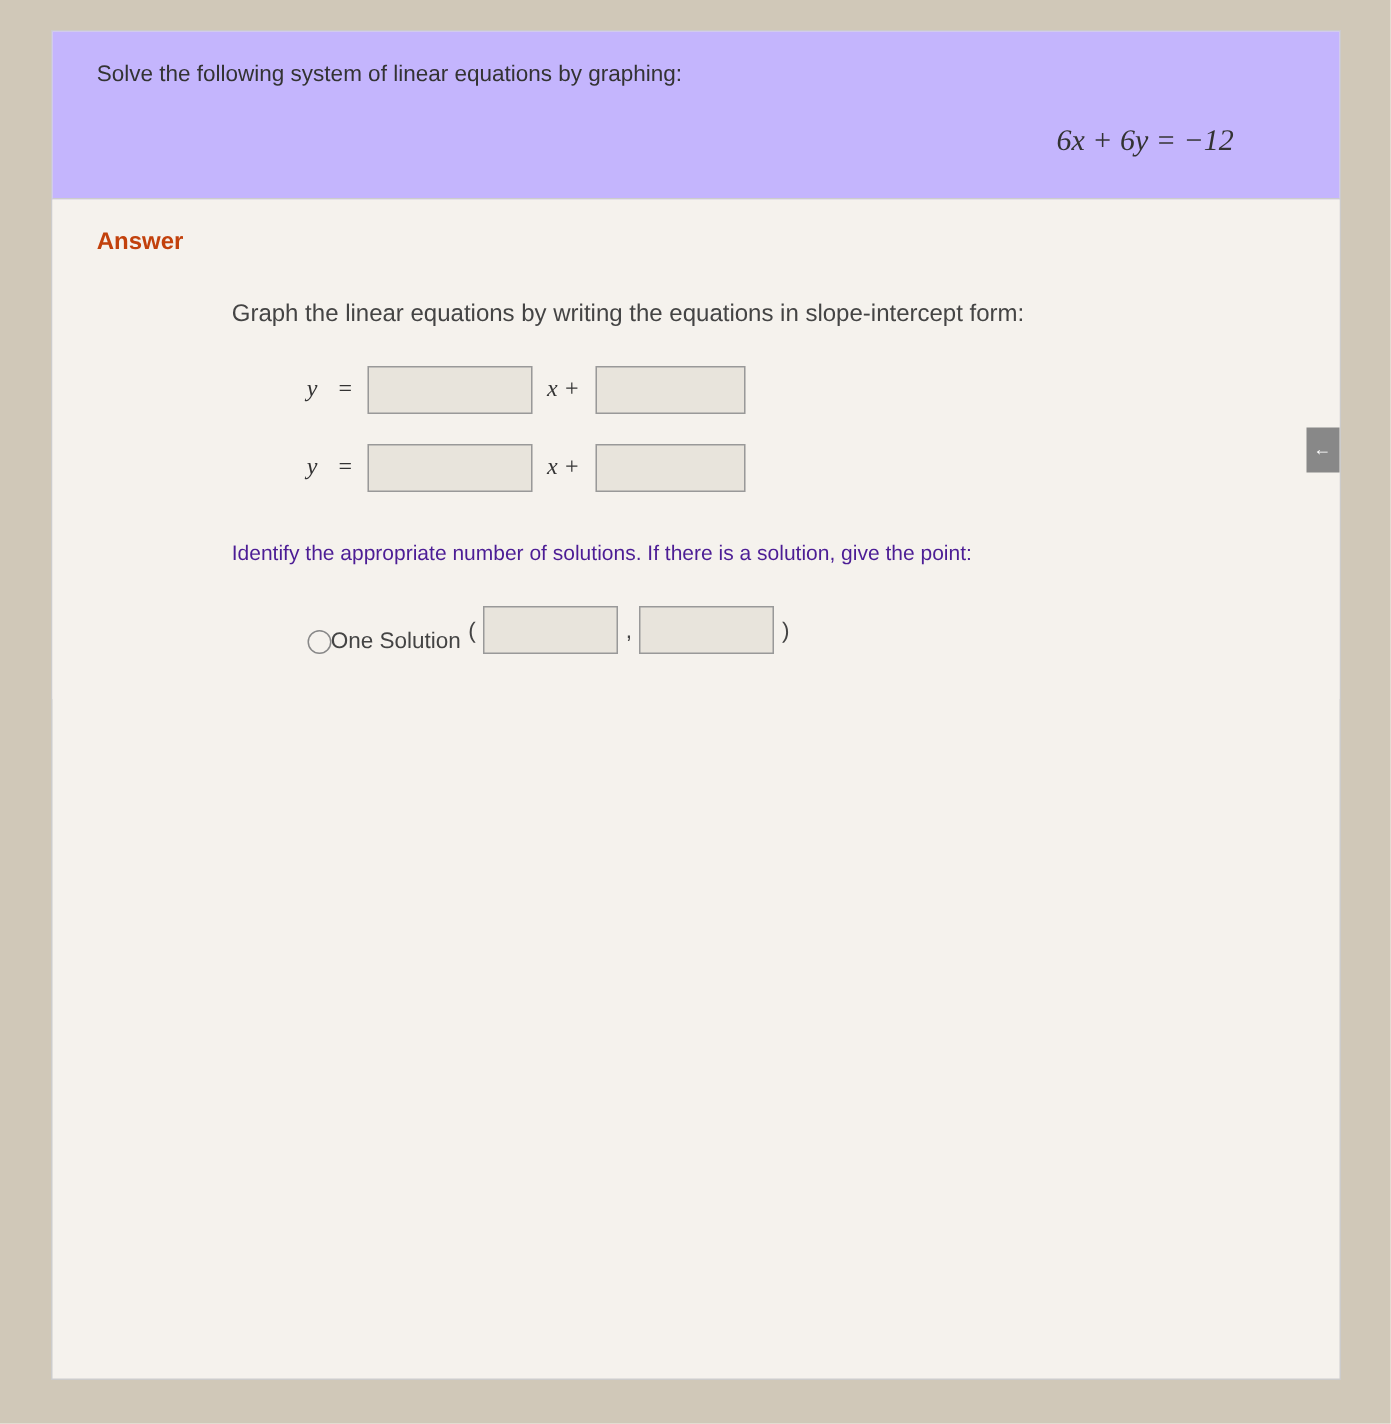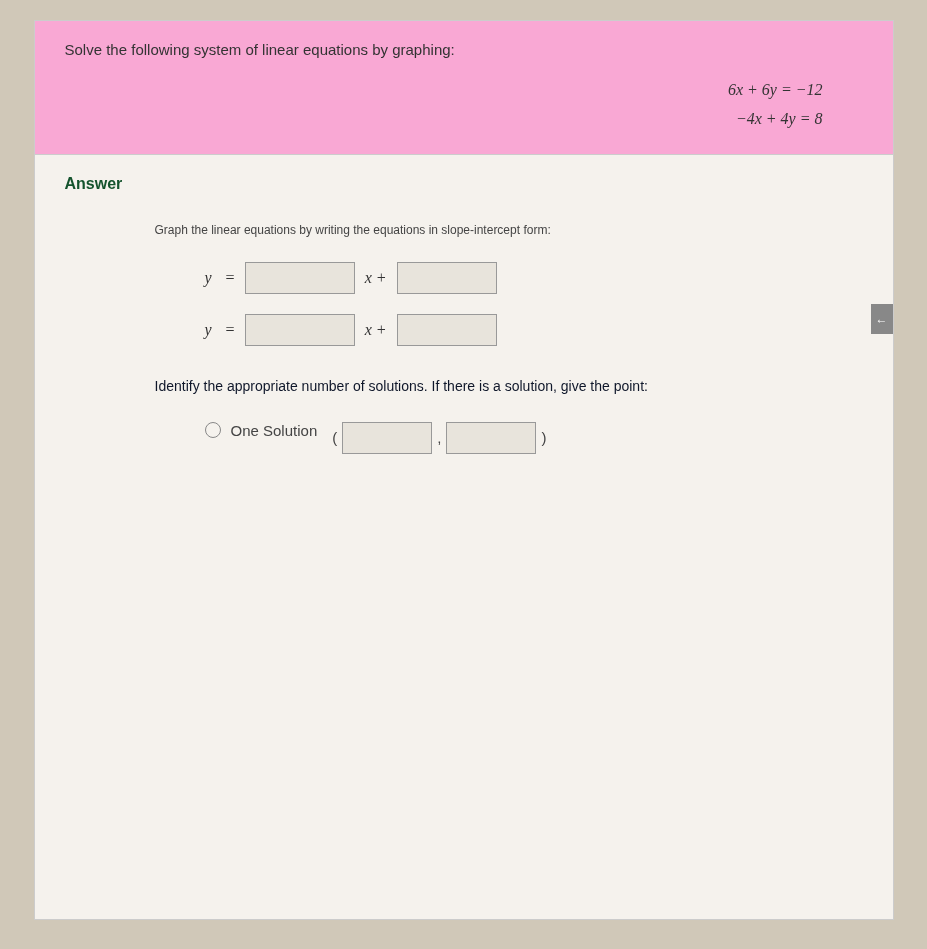--- a/index.html
+++ b/index.html
@@ -21,60 +21,60 @@
     .page-container {
       width: 860px;
       margin: 20px auto;
       background: #f5f2ed;
       border: 1px solid #ccc;
       min-height: 900px;
       position: relative;
     }
 
     .question-section {
-      background: #f9a8d4;
+      background: #c4b5fd;
       padding: 20px 30px 20px 30px;
       border-bottom: 1px solid #ccc;
     }
 
     .question-text {
       font-size: 15px;
       color: #333;
       font-family: Arial, sans-serif;
       margin-bottom: 18px;
     }
 
     .equations-block {
       text-align: right;
       padding-right: 40px;
       line-height: 1.8;
     }
 
     .equation-line {
-      font-size: 16px;
+      font-size: 20px;
       color: #333;
       font-style: italic;
     }
 
     .answer-section {
       background: #f5f2ed;
       padding: 20px 30px 30px 30px;
       position: relative;
     }
 
     .answer-label {
       font-size: 16px;
       font-weight: bold;
-      color: #14532d;
+      color: #c2410c;
       font-family: Arial, sans-serif;
       margin-bottom: 30px;
     }
 
     .instructions-text {
-      font-size: 12px;
+      font-size: 16px;
       color: #444;
       font-family: Arial, sans-serif;
       margin-bottom: 25px;
       padding-left: 90px;
     }
 
     .slope-intercept-form {
       display: flex;
       flex-direction: column;
       gap: 20px;
@@ -121,38 +121,37 @@
     }
 
     .x-plus {
       font-style: italic;
       font-size: 16px;
       margin: 0 4px;
     }
 
     .identify-text {
       font-size: 14px;
-      color: #0f172a;
+      color: #4c1d95;
       font-family: Arial, sans-serif;
       margin-bottom: 25px;
       padding-left: 90px;
       line-height: 1.5;
     }
 
     .solutions-section {
       padding-left: 140px;
       display: flex;
       flex-direction: column;
       gap: 22px;
     }
 
     .radio-row {
       display: flex;
-      align-items: flex-start;
-      gap: 10px;
+      align-items: flex-end;
       font-size: 15px;
       color: #444;
       font-family: Arial, sans-serif;
     }
 
     .radio-btn {
       width: 16px;
       height: 16px;
       border: 1.5px solid #888;
       border-radius: 50%;
@@ -198,21 +197,20 @@
   </style>
 </head>
 <body>
 
 <div class="page-container">
 
   <div class="question-section">
     <p class="question-text">Solve the following system of linear equations by graphing:</p>
     <div class="equations-block">
       <div class="equation-line">6x + 6y  =  −12</div>
-      <div class="equation-line">−4x + 4y  =  8</div>
     </div>
   </div>
 
   <div class="answer-section">
 
     <div class="answer-label">Answer</div>
 
     <div class="instructions-text">Graph the linear equations by writing the equations in slope-intercept form:</div>
 
     <div class="slope-intercept-form">

